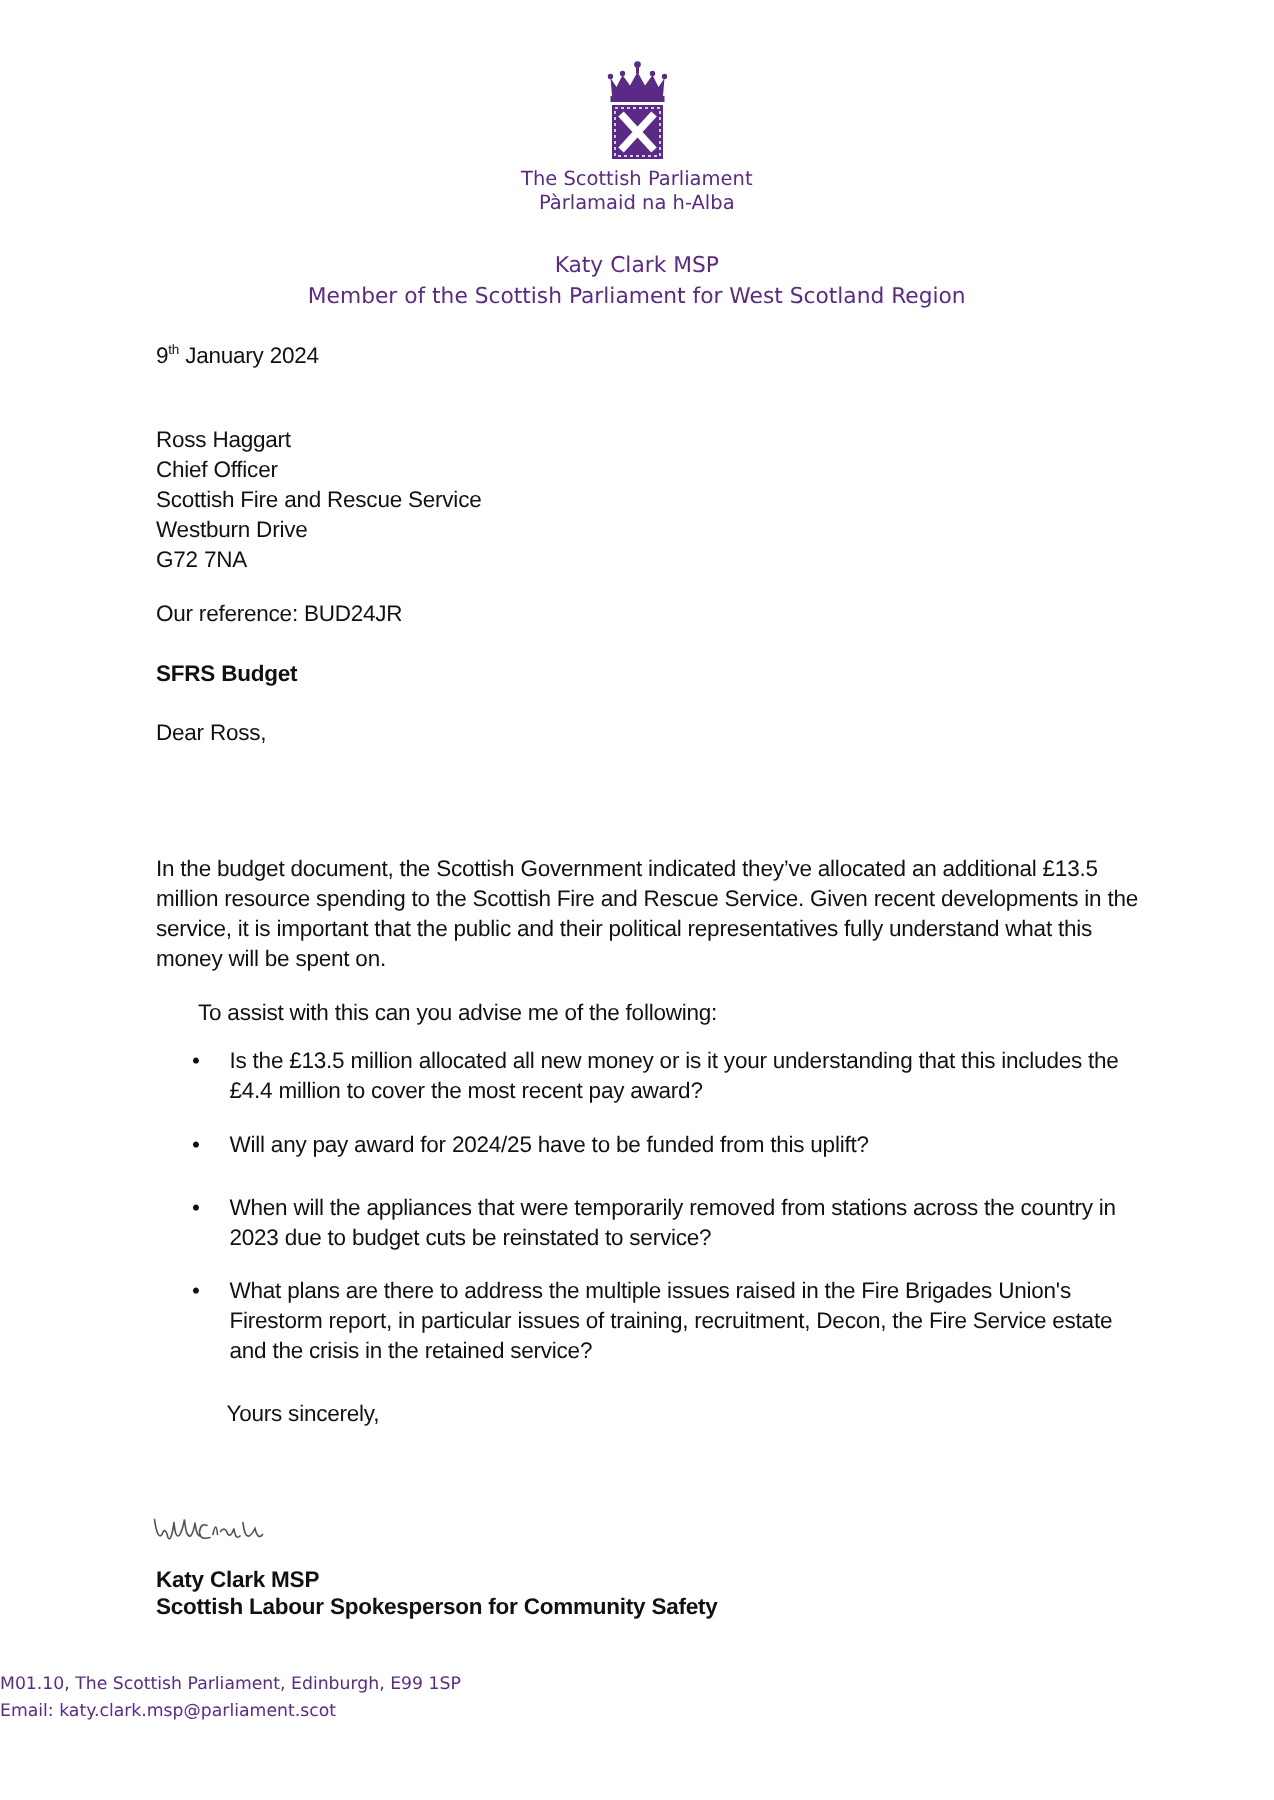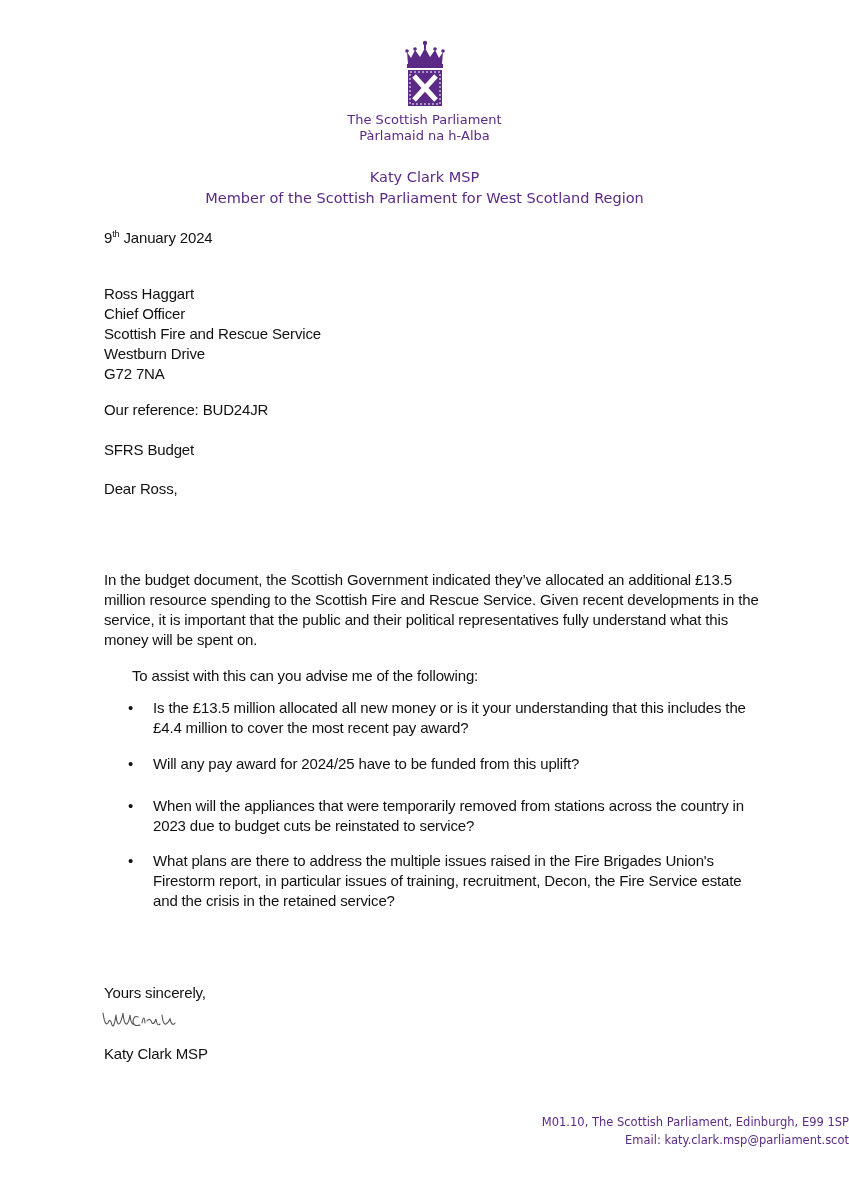--- a/index.html
+++ b/index.html
@@ -58,21 +58,21 @@
       width: 660px;
       font-size: 15px;
       line-height: 20px;
       letter-spacing: -0.15px;
     }
     .body-text sup {
       font-size: 9px;
       line-height: 0;
       vertical-align: 6px;
     }
-    .bold { font-weight: normal; }
+    .bold { font-weight: bold; }
 
     .bullet-list {
       position: absolute;
       left: 104px;
       width: 660px;
       margin: 0;
       padding: 0;
       list-style: none;
       font-size: 15px;
       line-height: 20px;
@@ -97,21 +97,21 @@
     .signature {
       position: absolute;
       left: 100px;
       top: 1005px;
       width: 100px;
       height: 30px;
     }
     .footer {
       position: absolute;
       left: 0; width: 849px;
-      text-align: right;
+      text-align: left;
       color: #5b2a86;
       font-family: "DejaVu Sans", sans-serif;
       font-size: 11.5px;
       line-height: 18px;
     }
     .footer.l1 { top: 1113px; }
     .footer.l2 { top: 1131px; }
   </style>
 </head>
 <body>
@@ -181,27 +181,28 @@
       <span class="bullet-dot">•</span>
       <span class="bullet-text">When will the appliances that were temporarily removed from stations across the country in 2023 due to budget cuts be reinstated to service?</span>
     </div>
     <div class="bullet-item" style="top:851px;">
       <span class="bullet-dot">•</span>
       <span class="bullet-text">What plans are there to address the multiple issues raised in the Fire Brigades Union's Firestorm report, in particular issues of training, recruitment, Decon, the Fire Service estate and the crisis in the retained service?</span>
     </div>
   </div>
 
 
-  <div class="body-text" style="top:983px;">Yours sincerely,</div>
+  <div class="body-text" style="top:933px;margin-left:47px;">Yours sincerely,</div>
 
   <div class="signature">
     <svg width="100" height="30" viewBox="0 0 100 30" xmlns="http://www.w3.org/2000/svg">
       <path d="M3 8 Q5 22 8 18 Q10 12 12 20 Q14 24 16 10 M16 10 Q17 22 20 18 Q22 14 23 8 Q24 20 27 19 Q29 17 30 10 Q31 20 34 19
                M38 12 Q34 10 33 16 Q33 22 40 20 M42 18 Q44 8 45 18 M47 16 Q50 12 52 18 Q54 20 56 14 Q57 22 60 19 M62 10 Q63 20 66 19 Q68 18 70 14 Q72 22 75 18" fill="none" stroke="#555555" stroke-width="1.1" stroke-linecap="round"></path>
     </svg>
   </div>
 
   <div class="body-text bold" style="top:1044px;">Katy Clark MSP</div>
+  <div class="body-text bold" style="top:1062px;">Scottish Labour Spokesperson for Community Safety</div>
 
   <div class="footer l1">M01.10, The Scottish Parliament, Edinburgh, E99 1SP</div>
   <div class="footer l2">Email: katy.clark.msp@parliament.scot</div>
 
 </div>
 
 </body></html>

